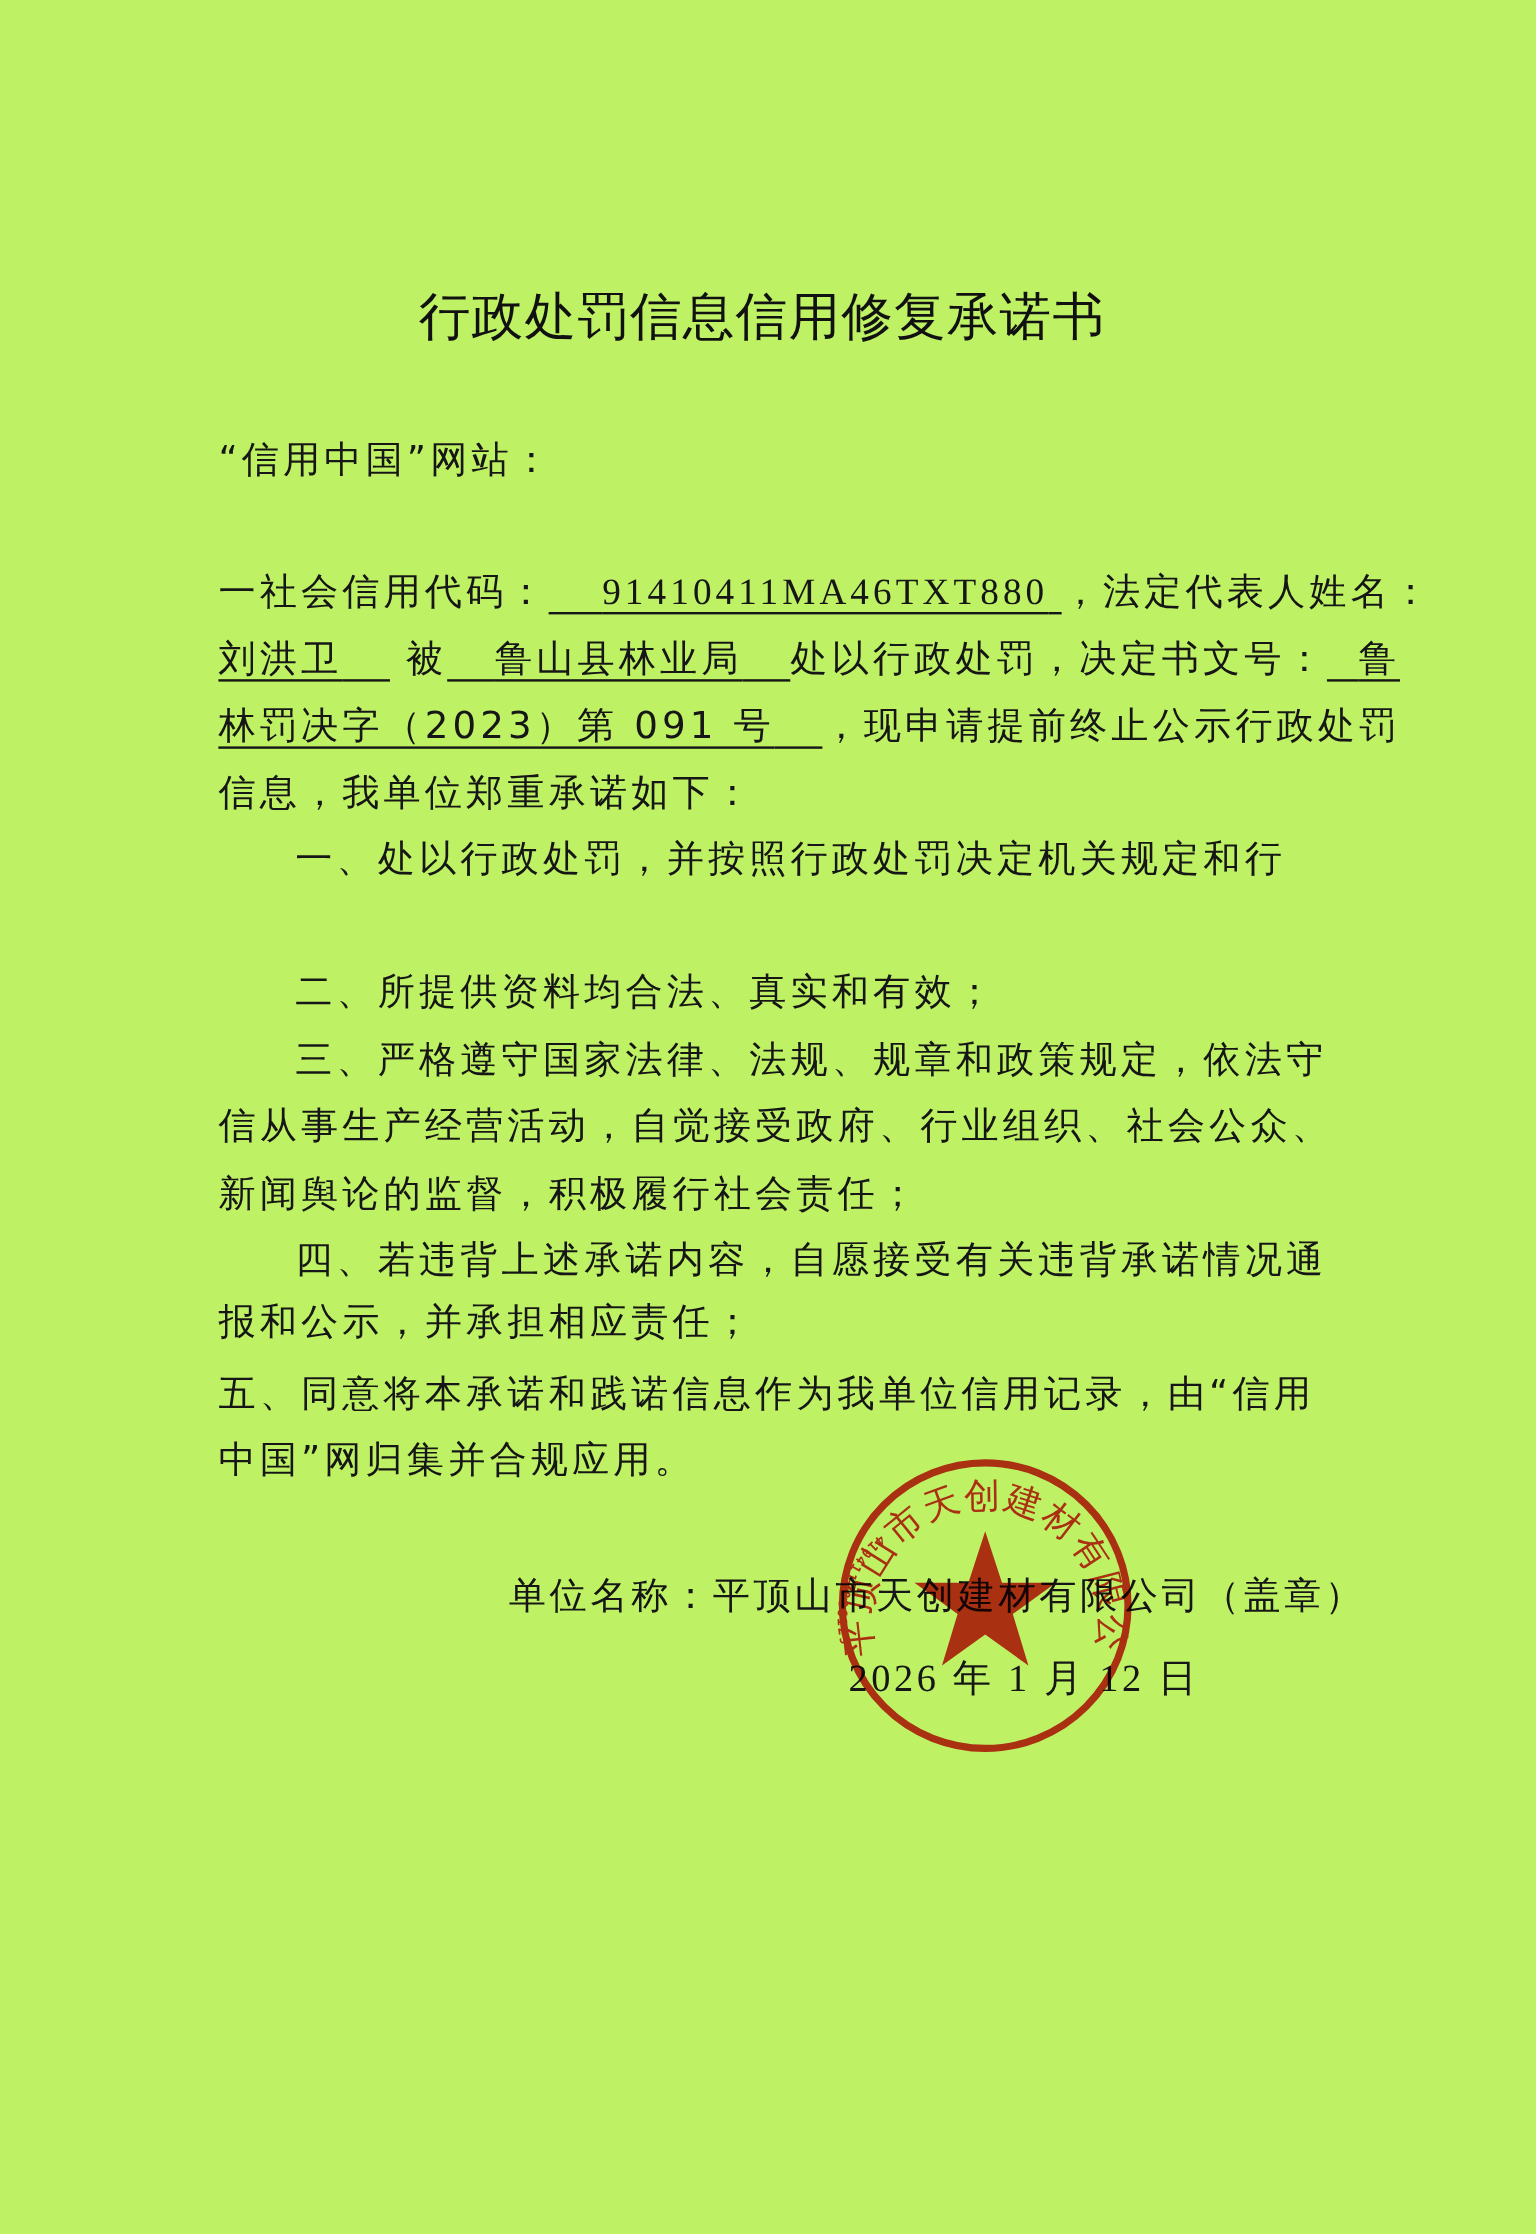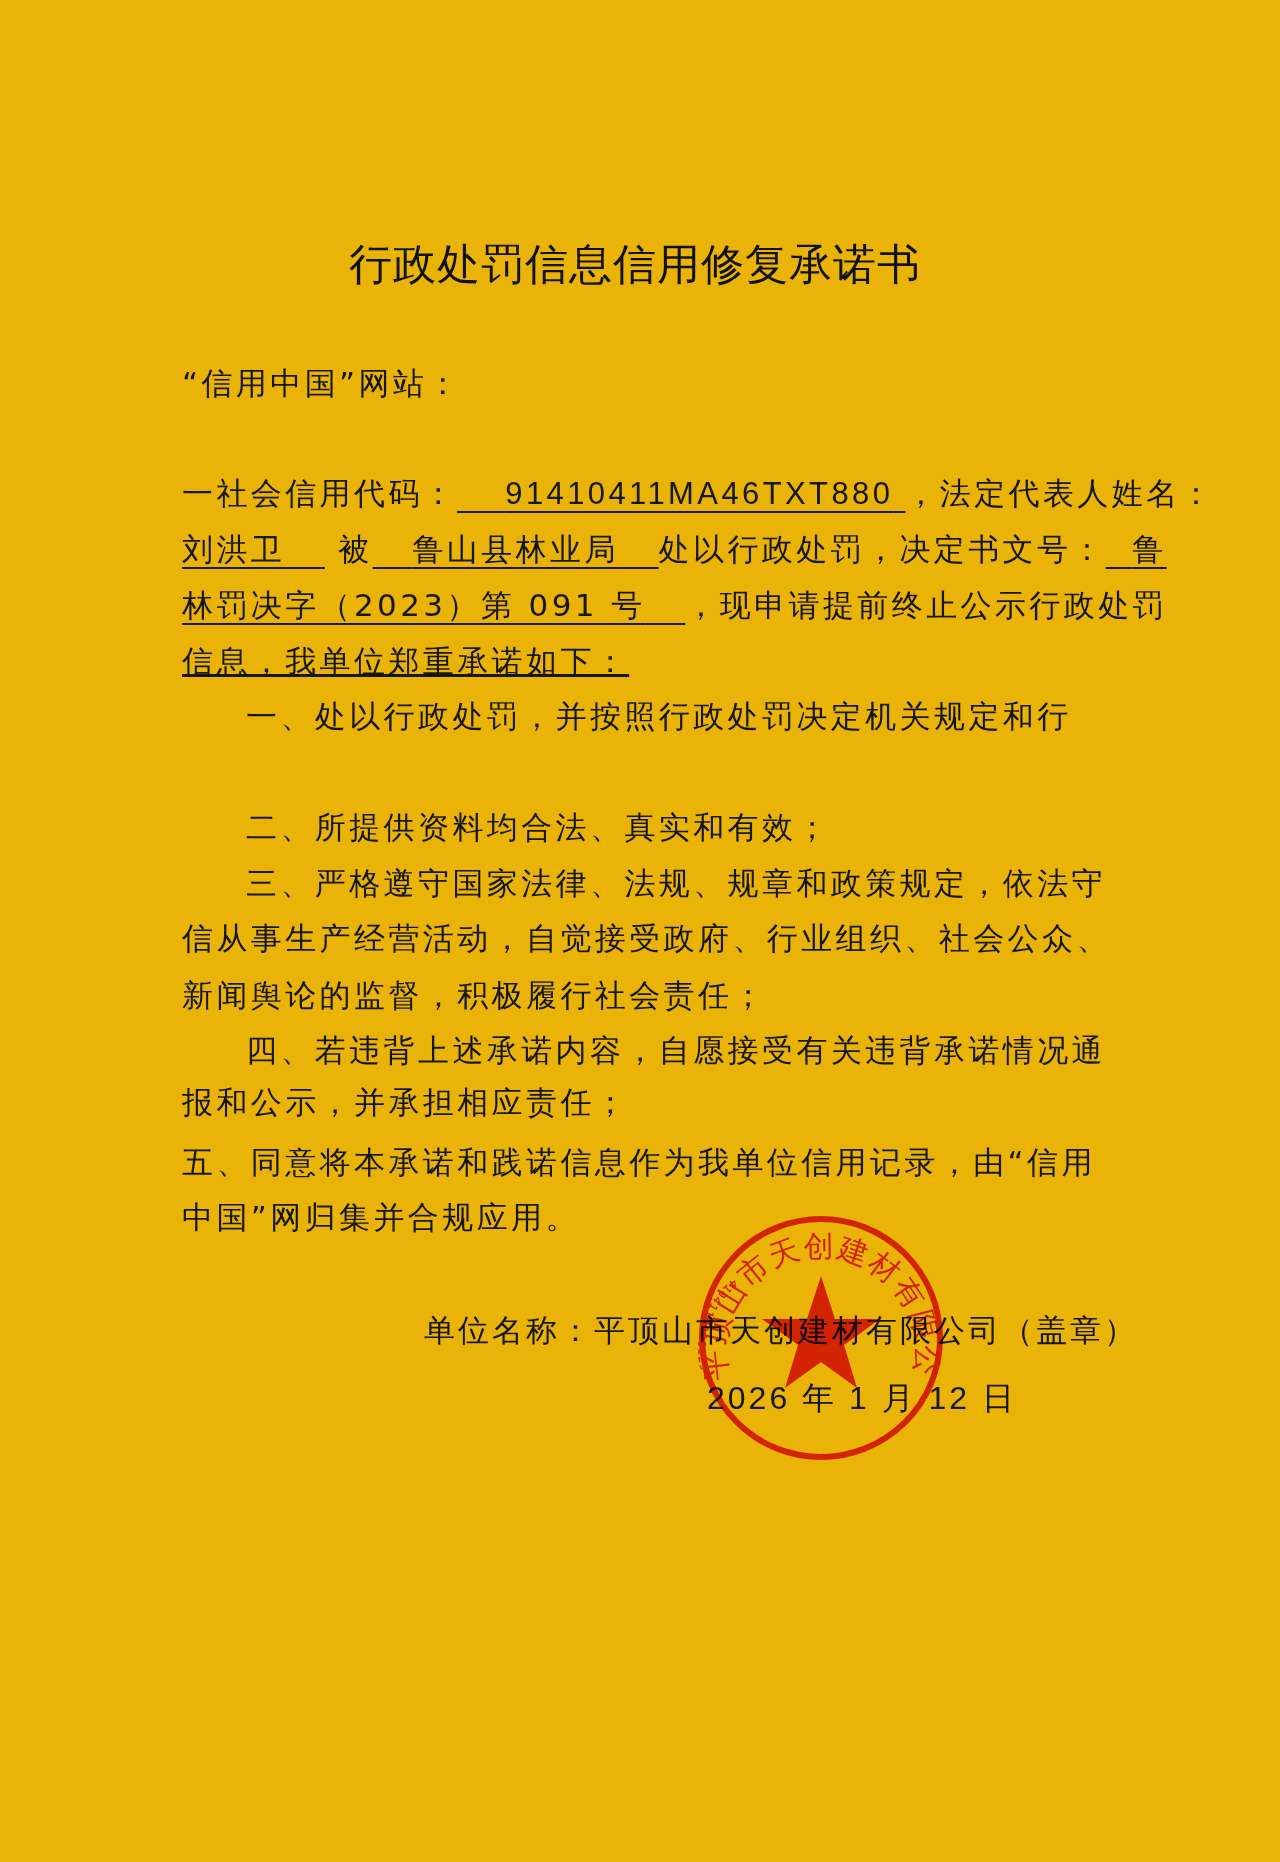--- a/index.html
+++ b/index.html
@@ -1,26 +1,26 @@
 <!DOCTYPE html>
 <html><head>
 <meta charset="utf-8">
 <style>
   html, body { margin: 0; padding: 0; background: #ffffff; }
   body { width: 1280px; height: 1862px; position: relative; overflow: hidden;
          font-family: "DejaVu Sans", "Liberation Sans", sans-serif; color: #1a1a1a; }
-  .page { position: absolute; left: 0; top: 0; width: 1280px; height: 1862px; background: #eab308; }
+  .page { position: absolute; left: 0; top: 0; width: 1280px; height: 1862px; background: #bef264; }
   .title { position: absolute; left: 340px; top: 236px; width: 590px; text-align: center;
            font-size: 43px; letter-spacing: 1px; line-height: 56px; color: #111; white-space: nowrap; }
   .line { position: absolute; left: 182px; white-space: nowrap; font-size: 31px;
           line-height: 44px; letter-spacing: 3.4px; color: #161616; }
   .u { text-decoration: underline; text-decoration-thickness: 2px; text-underline-offset: 7px; }
   .sig { position: absolute; white-space: nowrap; font-size: 31px; line-height: 44px;
          letter-spacing: 3px; color: #161616; z-index: 1; }
-  .date { font-family: Liberation Sans, sans-serif; }
+  .date { font-family: Liberation Serif, serif; }
   .stamp { position: absolute; left: 697px; top: 1214px; width: 248px; height: 248px; z-index: 2;
            mix-blend-mode: multiply; opacity: 0.92; }
 </style>
 </head>
 <body>
 
 <div class="page">
 
   <div class="title">行政处罚信息信用修复承诺书</div>
 
@@ -32,21 +32,21 @@
   </div>
 
   <div class="line" style="top:527px;">
     <span class="u"><span>刘洪卫</span>&nbsp;&nbsp;&nbsp;</span>&nbsp;<span>被</span><span class="u">&nbsp;&nbsp;&nbsp;<span>鲁山县林业局</span>&nbsp;&nbsp;&nbsp;</span><span>处以行政处罚，决定书文号：</span><span class="u">&nbsp;&nbsp;<span>鲁</span></span>
   </div>
 
   <div class="line" style="top:583px;">
     <span class="u"><span>林罚决字（2023）第 091 号</span>&nbsp;&nbsp;&nbsp;</span><span>，现申请提前终止公示行政处罚</span>
   </div>
 
-  <div class="line" style="top:639px;text-decoration:underline;">信息，我单位郑重承诺如下：</div>
+  <div class="line" style="top:639px;">信息，我单位郑重承诺如下：</div>
 
   <div class="line" style="top:694px; left:246px;">一、处以行政处罚，并按照行政处罚决定机关规定和行</div>
 
   <div class="line" style="top:805px; left:246px;">二、所提供资料均合法、真实和有效；</div>
 
   <div class="line" style="top:861px; left:246px;">三、严格遵守国家法律、法规、规章和政策规定，依法守</div>
   <div class="line" style="top:916px;">信从事生产经营活动，自觉接受政府、行业组织、社会公众、</div>
   <div class="line" style="top:973px;text-align:center;">新闻舆论的监督，积极履行社会责任；</div>
 
   <div class="line" style="top:1028px; left:246px;">四、若违背上述承诺内容，自愿接受有关违背承诺情况通</div>

